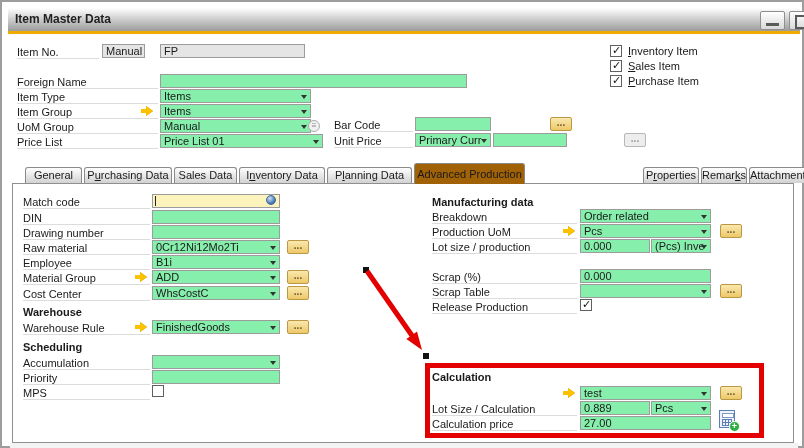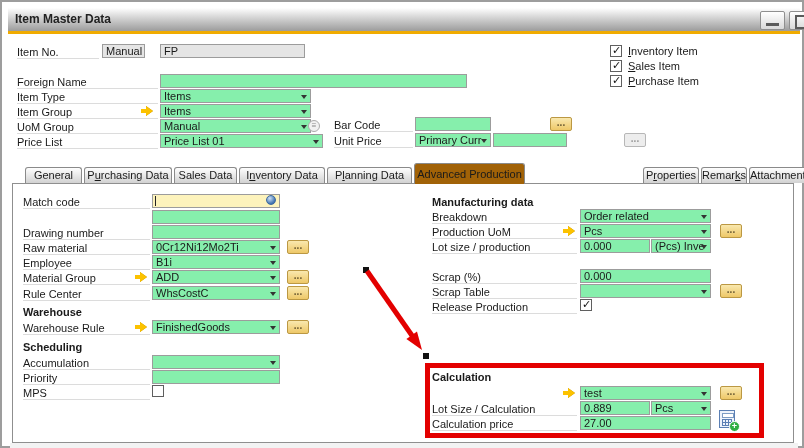--- a/index.html
+++ b/index.html
@@ -131,38 +131,39 @@
   <div class="tab" style="left:699px;width:46px"><span>Remar</span><span class="uk">k</span><span>s</span></div>
   <div class="tab" style="left:747px;width:62px"><span>Attachments</span><span class="uk"></span><span></span></div>
 
   <div class="panel"></div>
 
   <div class="lbl" style="left:21px;top:194px;width:127px">Match code</div>
   <div class="tfield yellow" style="left:150px;top:192px;width:128px"></div>
   <span class="caret" style="left:153px;top:194px"></span>
   <span class="globe" style="left:264px;top:193px"></span>
 
+  <div class="lbl" style="left:21px;top:210px;width:127px">DIN</div>
   <div class="tfield" style="left:150px;top:208px;width:128px"></div>
 
   <div class="lbl" style="left:21px;top:225px;width:127px">Drawing number</div>
   <div class="tfield" style="left:150px;top:223px;width:128px"></div>
 
   <div class="lbl" style="left:21px;top:240px;width:127px">Raw material</div>
   <div class="combo" style="left:150px;top:238px;width:128px">0Cr12Ni12Mo2Ti</div>
   <div class="dots" style="left:285px;top:238px">...</div>
 
   <div class="lbl" style="left:21px;top:255px;width:127px">Employee</div>
   <div class="combo" style="left:150px;top:253px;width:128px">B1i</div>
 
   <div class="lbl" style="left:21px;top:270px;width:127px">Material Group</div>
   <span class="larrow" style="left:133px;top:270px"></span>
   <div class="combo" style="left:150px;top:268px;width:128px">ADD</div>
   <div class="dots" style="left:285px;top:268px">...</div>
 
-  <div class="lbl" style="left:21px;top:286px;width:127px">Rule Center</div>
+  <div class="lbl" style="left:21px;top:286px;width:127px">Cost Center</div>
   <div class="combo" style="left:150px;top:284px;width:128px">WhsCostC</div>
   <div class="dots" style="left:285px;top:284px">...</div>
 
   <div class="hdr" style="left:21px;top:304px">Warehouse</div>
   <div class="lbl" style="left:21px;top:320px;width:127px">Warehouse Rule</div>
   <span class="larrow" style="left:133px;top:320px"></span>
   <div class="combo" style="left:150px;top:318px;width:128px">FinishedGoods</div>
   <div class="dots" style="left:285px;top:318px">...</div>
 
   <div class="hdr" style="left:21px;top:339px">Scheduling</div>

